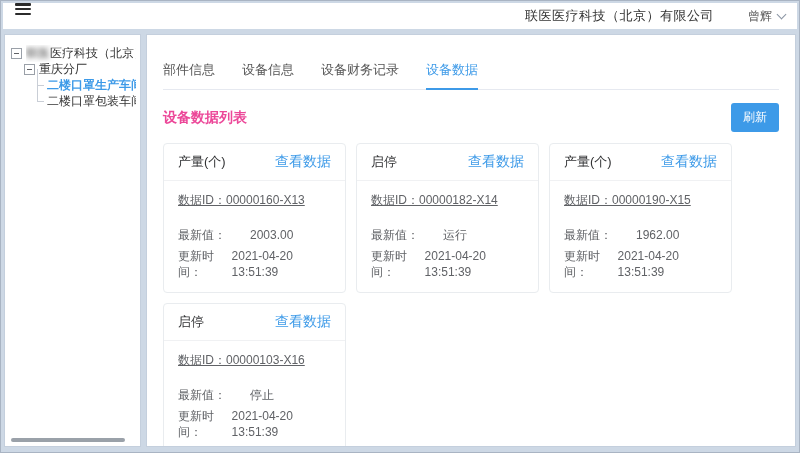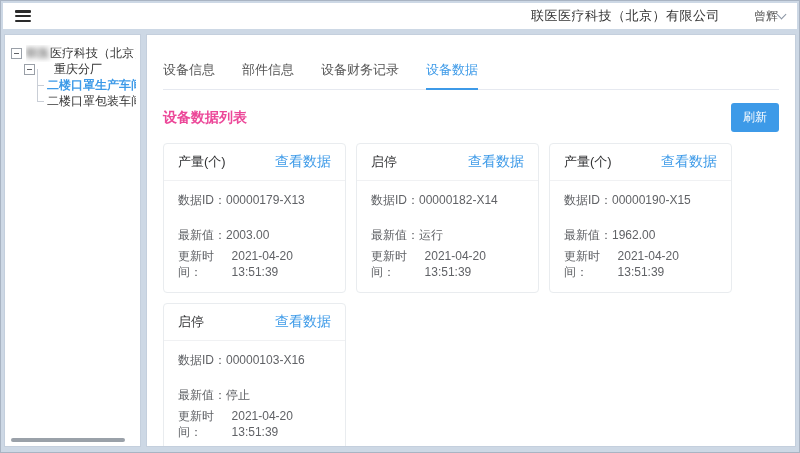--- a/index.html
+++ b/index.html
@@ -7,41 +7,41 @@
   body { font-family:"Liberation Sans","DejaVu Sans",sans-serif; }
 
   .frame {
     position:relative; width:800px; height:453px;
     background:#cdd8e5; border:1px solid #a9b4c3; overflow:hidden;
   }
 
   
   .topbar {
     position:absolute; left:2px; top:2px; right:2px; height:26px;
-    background:#ffffff; display:flex; align-items:center; padding:0 12px;
+    background:#ffffff; display:flex; padding:0 12px;
   }
   .hamburger { width:16px; height:12px; display:flex; flex-direction:column; justify-content:space-between; cursor:pointer; }
   .hamburger span { display:block; height:2.5px; background:#2b2b2b; border-radius:1px; }
   .topbar-right { margin-left:auto; display:flex; align-items:center; gap:34px; }
   .company-name { font-size:13px; color:#333; letter-spacing:.5px; }
-  .user-wrap { display:flex; align-items:center; gap:0; cursor:pointer; }
+  .user-wrap { display:flex; align-items:center; gap:6px; cursor:pointer; }
   .user-name { font-size:12px; color:#555; }
   .chevron-down {
     width:7px; height:7px; border-right:1.5px solid #8a94a3; border-bottom:1.5px solid #8a94a3;
     transform:rotate(45deg); margin-top:-3px;
   }
 
   
   .sidebar {
     position:absolute; left:3px; top:33px; width:137px; bottom:5px;
     background:#ffffff; border:1px solid #c4cfdd; overflow:hidden;
   }
   .tree { padding:10px 4px 0 6px; font-size:12px; color:#333; white-space:nowrap; }
   .tree-row { display:flex; align-items:center; height:16px; cursor:pointer; }
-  .tree-row.lv2 { padding-left:13px;gap:15px; }
+  .tree-row.lv2 { padding-left:13px; }
   .tree-row.lv3 { padding-left:26px; }
   .expander {
     width:11px; height:11px; border:1px solid #9aa0a8; background:#fff;
     position:relative; flex:0 0 auto; margin-right:4px;
   }
   .expander::after {
     content:""; position:absolute; left:2px; right:2px; top:4px; height:1px; background:#606266;
   }
   .connector { width:8px; height:16px; position:relative; flex:0 0 auto; margin-right:2px; }
   .connector::before { content:""; position:absolute; left:0; top:-8px; bottom:8px; width:1px; background:#c9ced6; }
@@ -81,22 +81,22 @@
     width:183px; border:1px solid #e9ecef; border-radius:4px; background:#fff;
   }
   .card-header {
     display:flex; align-items:center; justify-content:space-between;
     padding:9px 14px; border-bottom:1px solid #f0f1f3;
   }
   .card-title { font-size:13px; color:#303133; }
   .card-link { font-size:14px; color:#3d9ae8; text-decoration:none; cursor:pointer; }
   .card-body { padding:11px 14px 12px; font-size:12px; color:#606266; }
   .card-line { display:flex; line-height:16px; }
-  .card-line.id-line { margin-bottom:19px; }
-  .card-line.latest-line { margin-bottom:5px; }
+  .card-line.id-line { margin-bottom:19px;text-decoration:underline; }
+  .card-line.latest-line { margin-bottom:5px;gap:24px; }
 </style>
 </head>
 <body>
 
 <div class="frame">
 
   <div class="topbar">
     <div class="hamburger">
       <span></span>
         <span></span>
@@ -132,42 +132,42 @@
         <span class="tree-label">二楼口罩包装车间</span>
       </div>
     </div>
     <div class="h-scrollbar"></div>
   </div>
 
   <div class="main">
 
 
     <div class="tabs">
+      <div class="tab">部件信息</div>
       <div class="tab">设备信息</div>
-      <div class="tab">部件信息</div>
       <div class="tab">设备财务记录</div>
       <div class="tab active">设备数据</div>
     </div>
 
     <div class="section-row">
       <span class="section-title">设备数据列表</span>
       <button class="btn small">刷新</button>
     </div>
 
     <div class="cards">
 
       <div class="card">
         <div class="card-header">
           <span class="card-title">产量(个)</span>
           <a class="card-link">查看数据</a>
         </div>
         <div class="card-body">
           <div class="card-line id-line">
               <span>数据ID：</span>
-              <span>00000179-X13</span>
+              <span>00000160-X13</span>
             </div>
           <div class="card-line latest-line">
               <span>最新值：</span>
               <span>2003.00</span>
             </div>
           <div class="card-line">
               <span>更新时间：</span>
               <span>2021-04-20 13:51:39</span>
             </div>
         </div>

